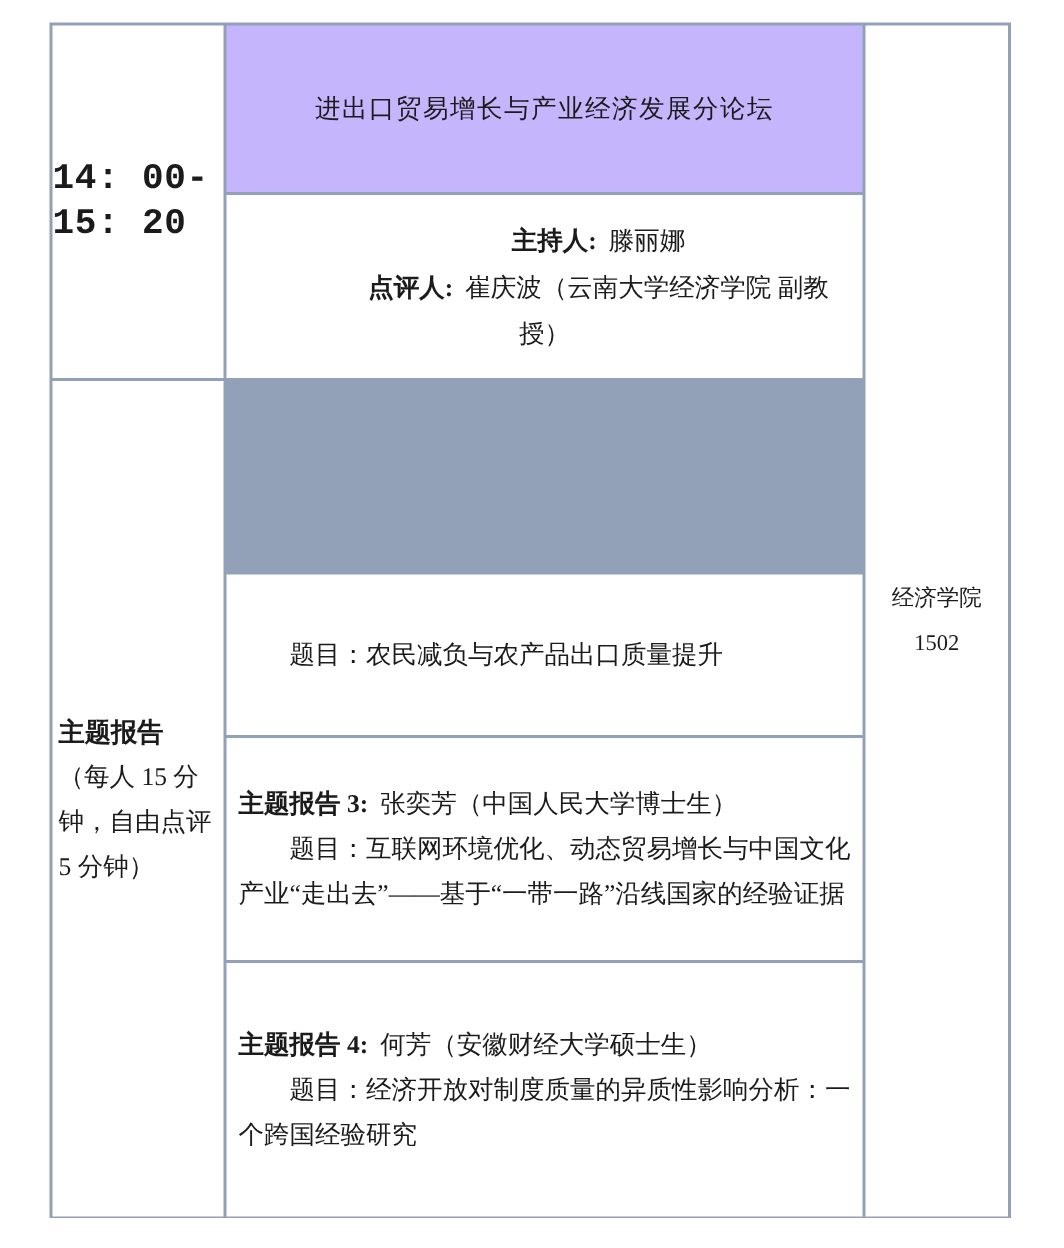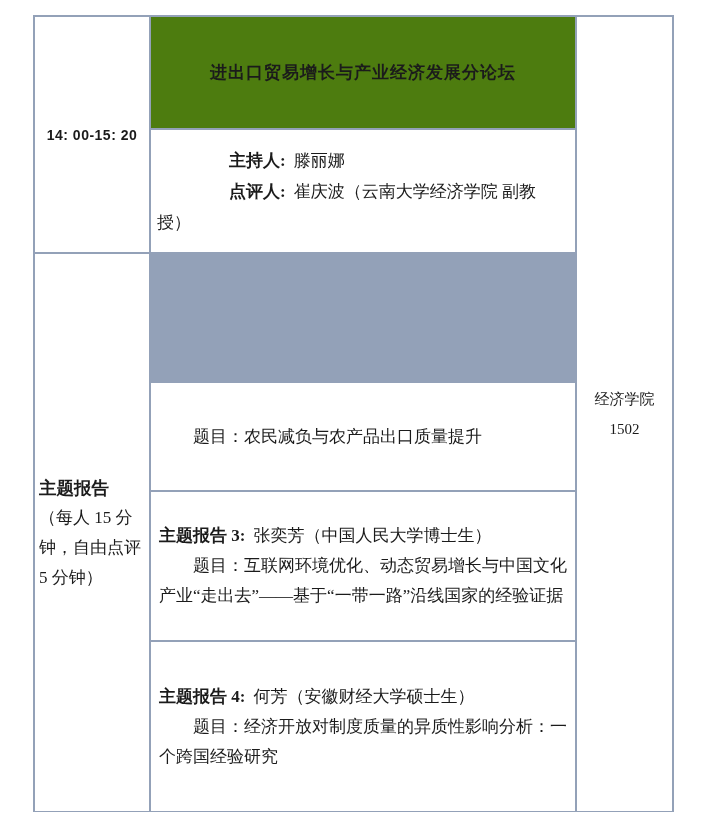--- a/index.html
+++ b/index.html
@@ -34,42 +34,43 @@
     box-sizing: border-box;
     font-size: 17px;
     line-height: 30px;
   }
   
   .cell-time {
     grid-column: 1;
     grid-row: 1 / span 2;
     align-items: center;
     font-weight: bold;
-    font-size: 14px;
+    font-size: 24px;
     letter-spacing: 0.5px;
-    font-family: Liberation Sans, sans-serif;
+    font-family: Liberation Mono, monospace;
   }
   .cell-forum-title {
     grid-column: 2;
     grid-row: 1;
-    background: #4d7c0f;
+    background: #c4b5fd;
     align-items: center;
     text-align: center;
-    font-weight: bold;
+    font-weight: normal;
     letter-spacing: 1px;
   }
   .cell-moderator {
     grid-column: 2;
     grid-row: 2;
     padding: 0 6px;
     line-height: 31px;
   }
   .cell-moderator p {
     margin: 0;
     text-indent: 72px;
+    text-align: center;
   }
   .cell-session {
     grid-column: 1;
     grid-row: 3 / span 4;
     padding: 0 4px;
   }
   .session-title {
     font-weight: bold;
     font-size: 17.5px;
     margin: 0;

